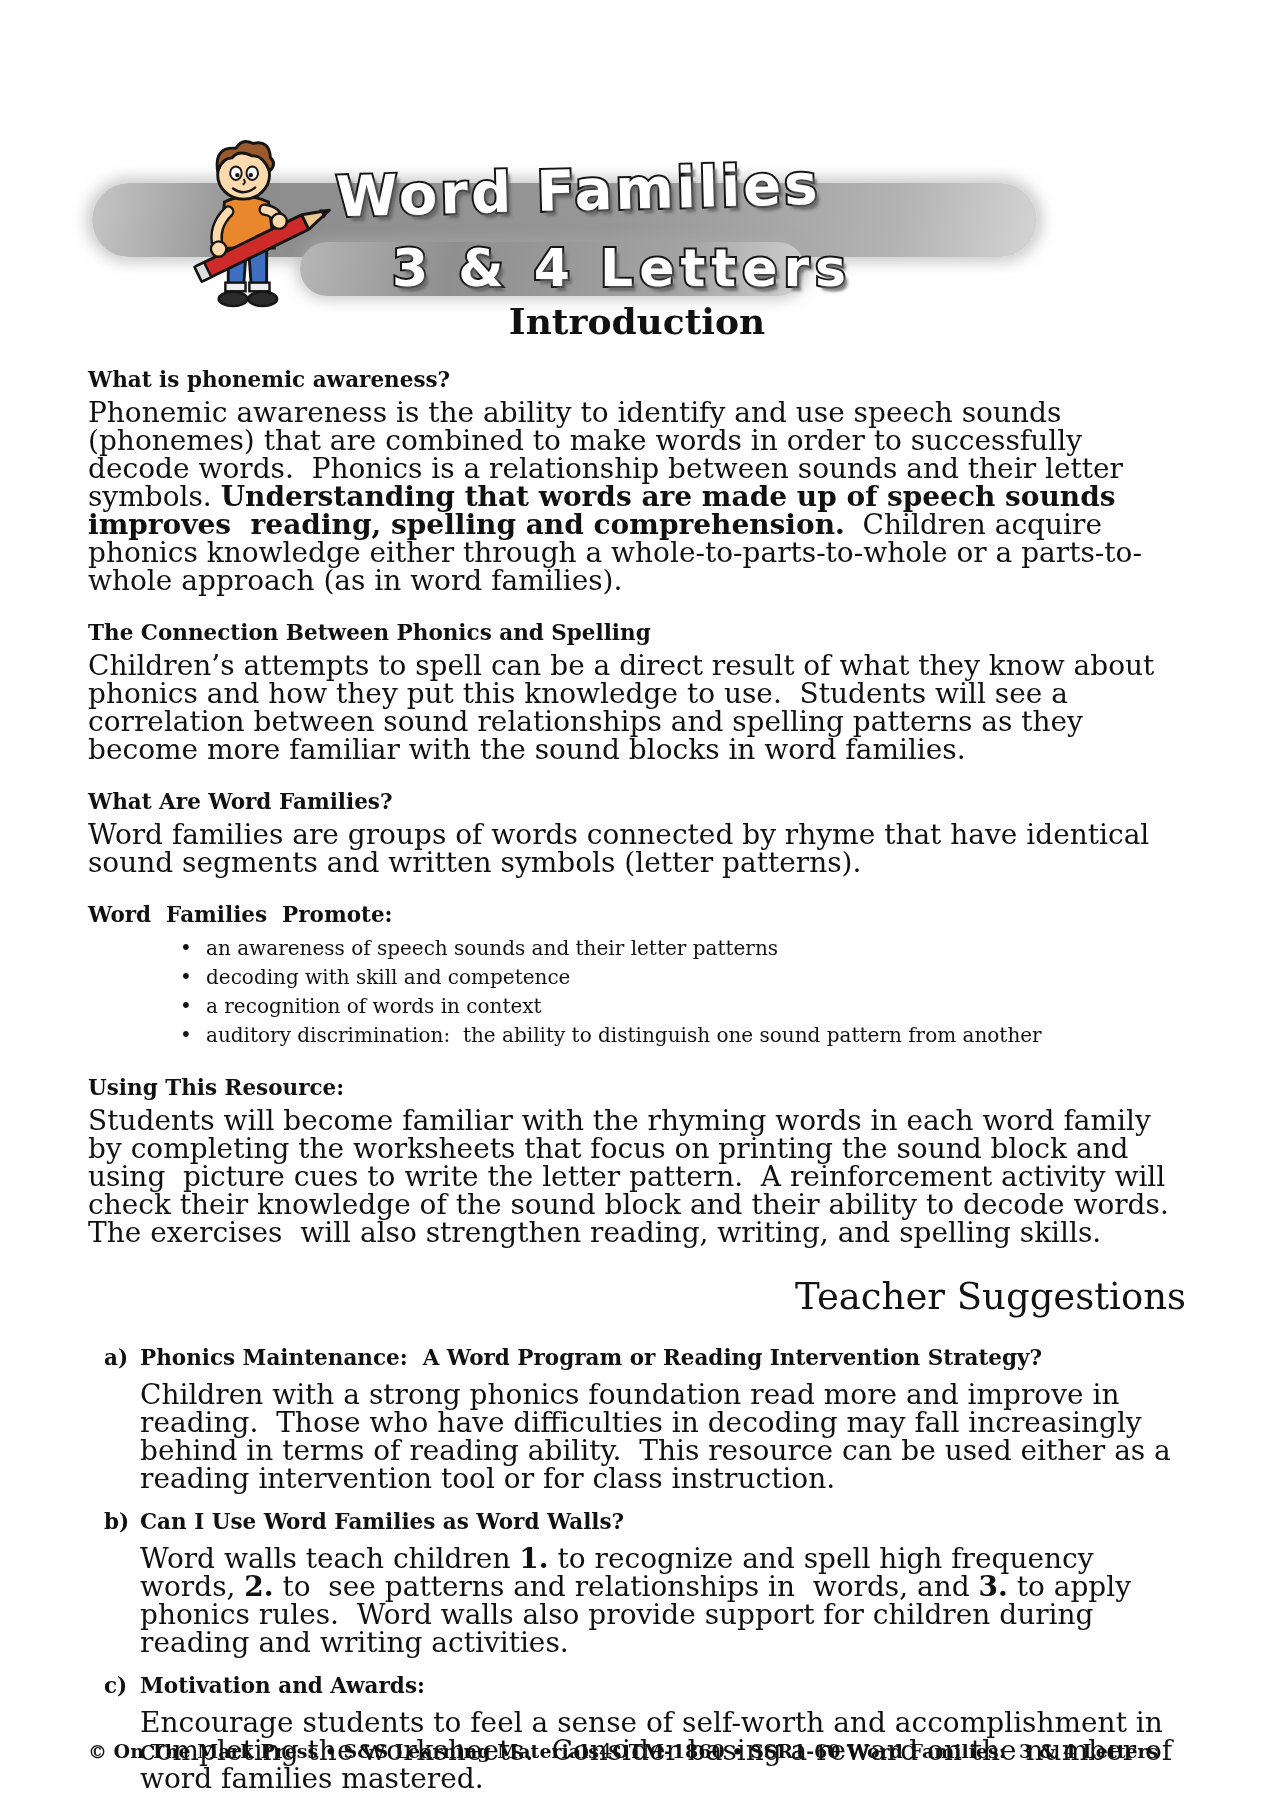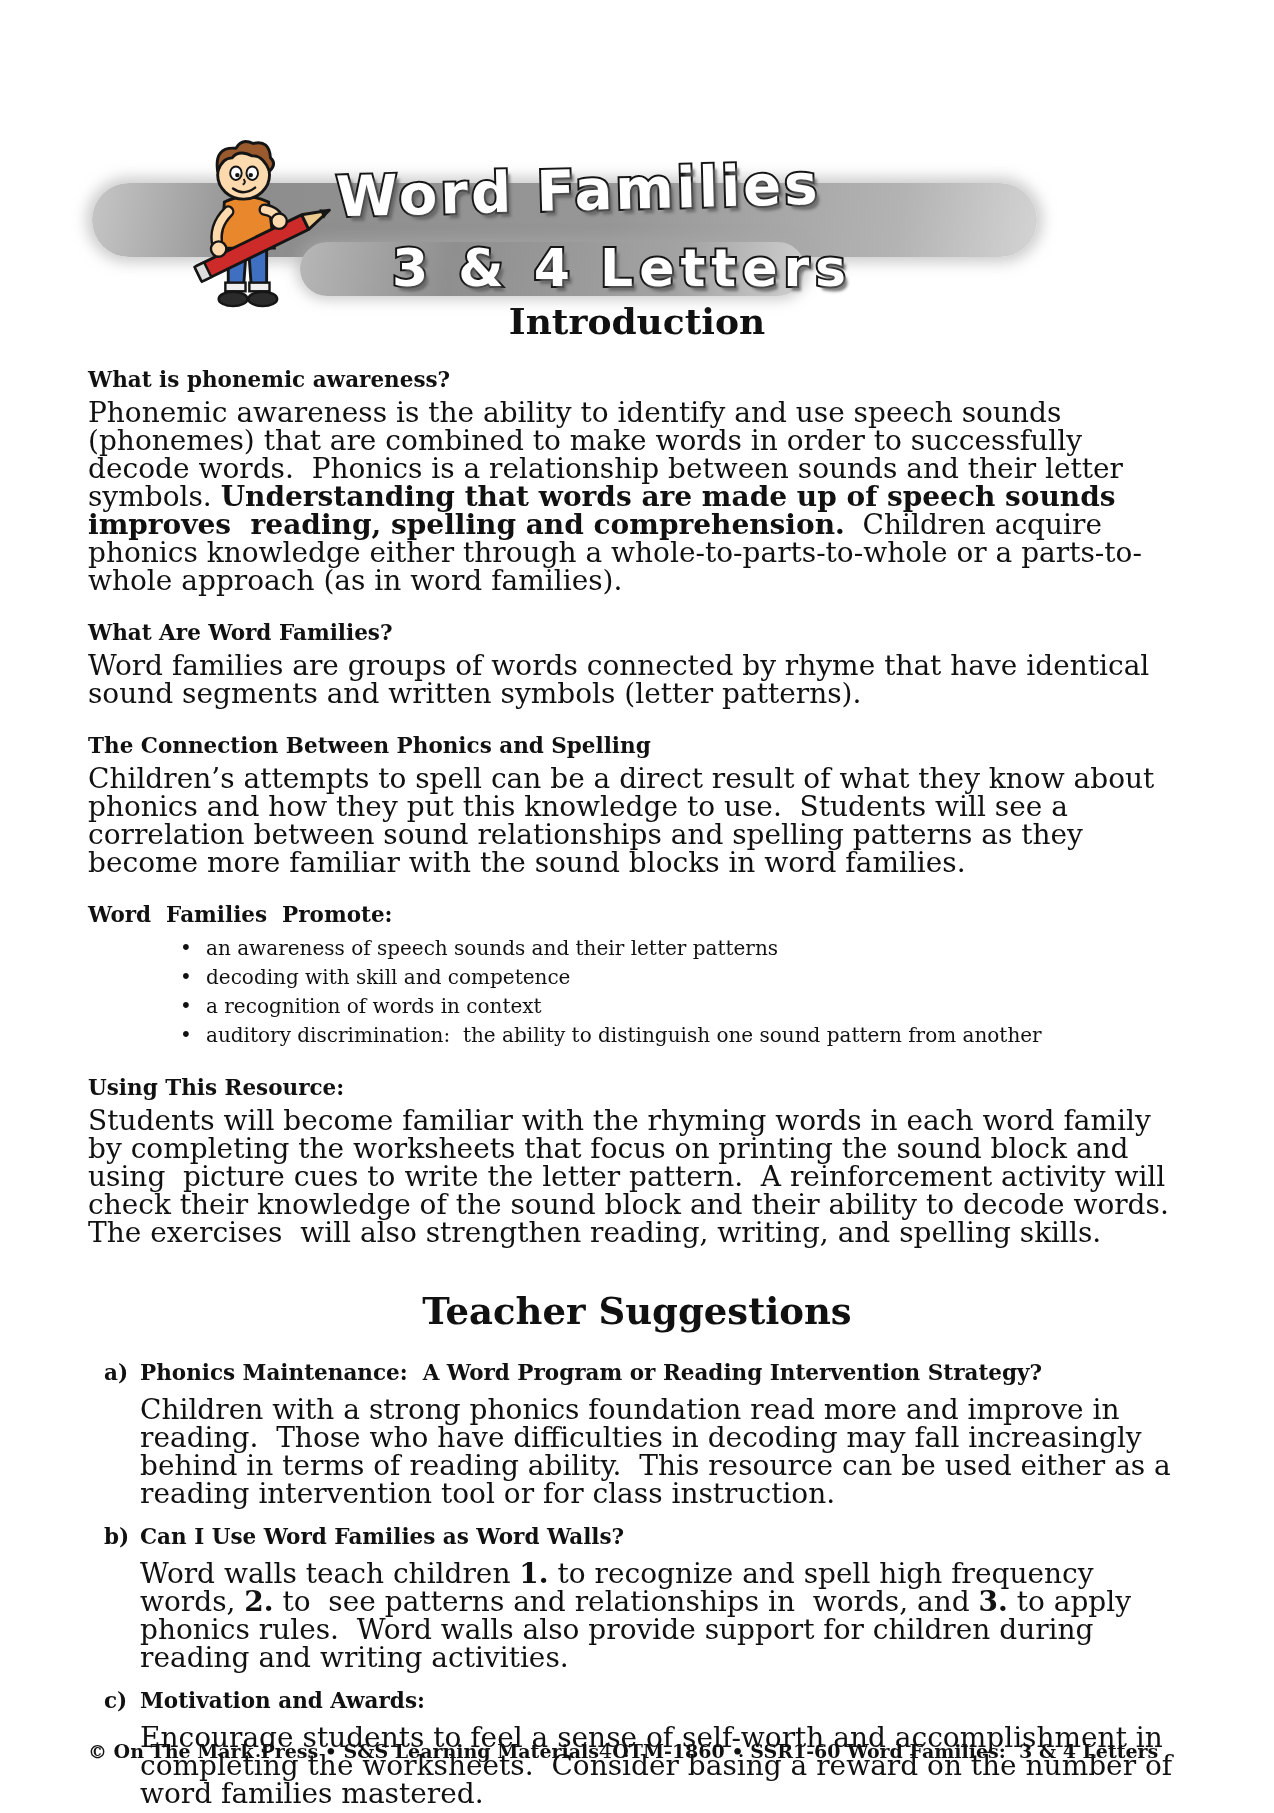--- a/index.html
+++ b/index.html
@@ -49,21 +49,21 @@
   .intro-heading { text-align: center; font-size: 36px; font-weight: bold; margin: 0 0 8px 0; }
 
   .content h2 { font-size: 21.5px; font-weight: bold; margin: 25px 0 7px 0; }
   .content p  { font-size: 28px; line-height: 28px; margin: 0; }
   .b { font-weight: bold; }
 
   .bullets { list-style: none; margin: 6px 0 0 92px; padding: 0; font-size: 20px; }
   .bullets li { line-height: 29px; display: flex; }
   .bullets .dot { width: 26px; flex: 0 0 26px; }
 
-  .teacher-heading { text-align: center; font-size: 37px; font-weight: bold; margin: 42px 0 26px 0; }
+  .teacher-heading { text-align: right; font-size: 37px; font-weight: normal; margin: 28px 0 26px 0; }
   .ts-item { margin: 0 0 15px 16px; }
   .ts-head { display: flex; font-size: 21.5px; font-weight: bold; line-height: 28px; }
   .ts-label { width: 36px; flex: 0 0 36px; }
   .ts-para { margin: 9px 0 0 36px !important; }
 
   
   .footer {
     position: absolute; left: 88px; bottom: 50px; width: 934px;
     display: flex; justify-content: flex-start; align-items: baseline;
     font-size: 19px; font-weight: bold; white-space: pre;
@@ -127,27 +127,27 @@
   <main class="content">
 
     <h1 class="intro-heading">Introduction</h1>
 
     <section>
       <h2>What is phonemic awareness?</h2>
       <p><span>Phonemic awareness is the ability to identify and use speech sounds (phonemes) that are combined to make words in order to successfully decode words.  Phonics is a relationship between sounds and their letter symbols. </span><span class="b">Understanding that words are made up of speech sounds improves  reading, spelling and comprehension.</span><span>  Children acquire phonics knowledge either through a whole-to-parts-to-whole or a parts-to-whole approach (as in word families).</span></p>
     </section>
 
     <section>
-      <h2>What Are Word Families?</h2>
-      <p>Word families are groups of words connected by rhyme that have identical sound segments and written symbols (letter patterns).</p>
+      <h2>The Connection Between Phonics and Spelling</h2>
+      <p>Children’s attempts to spell can be a direct result of what they know about phonics and how they put this knowledge to use.  Students will see a correlation between sound relationships and spelling patterns as they become more familiar with the sound blocks in word families.</p>
     </section>
 
     <section>
-      <h2>The Connection Between Phonics and Spelling</h2>
-      <p>Children’s attempts to spell can be a direct result of what they know about phonics and how they put this knowledge to use.  Students will see a correlation between sound relationships and spelling patterns as they become more familiar with the sound blocks in word families.</p>
+      <h2>What Are Word Families?</h2>
+      <p>Word families are groups of words connected by rhyme that have identical sound segments and written symbols (letter patterns).</p>
     </section>
 
     <section>
       <h2>Word  Families  Promote:</h2>
       <ul class="bullets">
         <li><span class="dot">•</span><span>an awareness of speech sounds and their letter patterns</span></li>
         <li><span class="dot">•</span><span>decoding with skill and competence</span></li>
         <li><span class="dot">•</span><span>a recognition of words in context</span></li>
         <li><span class="dot">•</span><span>auditory discrimination:  the ability to distinguish one sound pattern from another</span></li>
       </ul>

